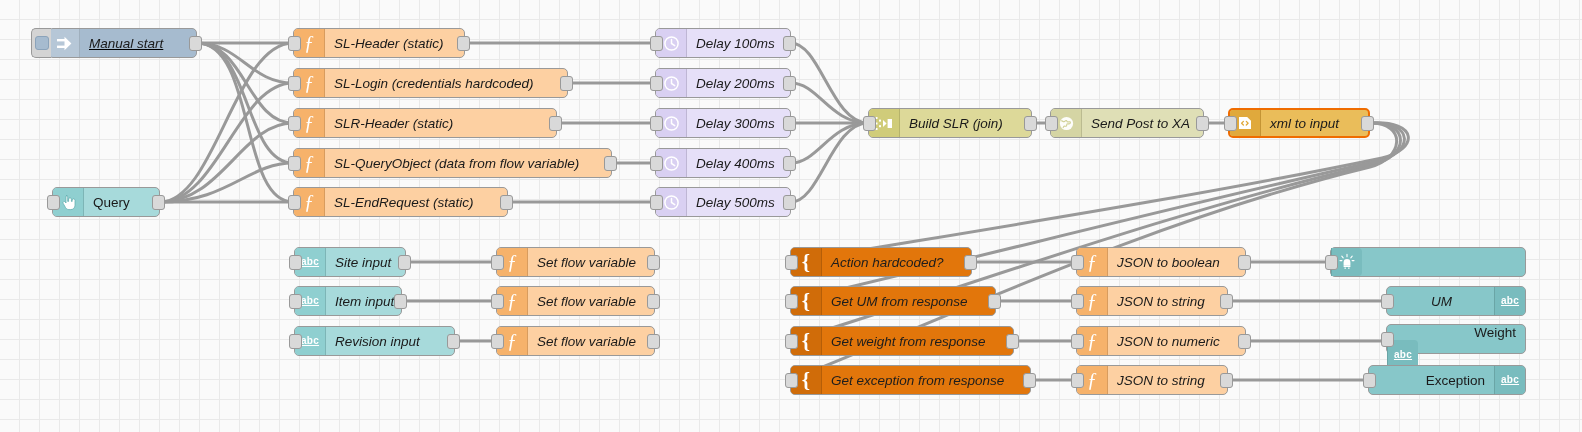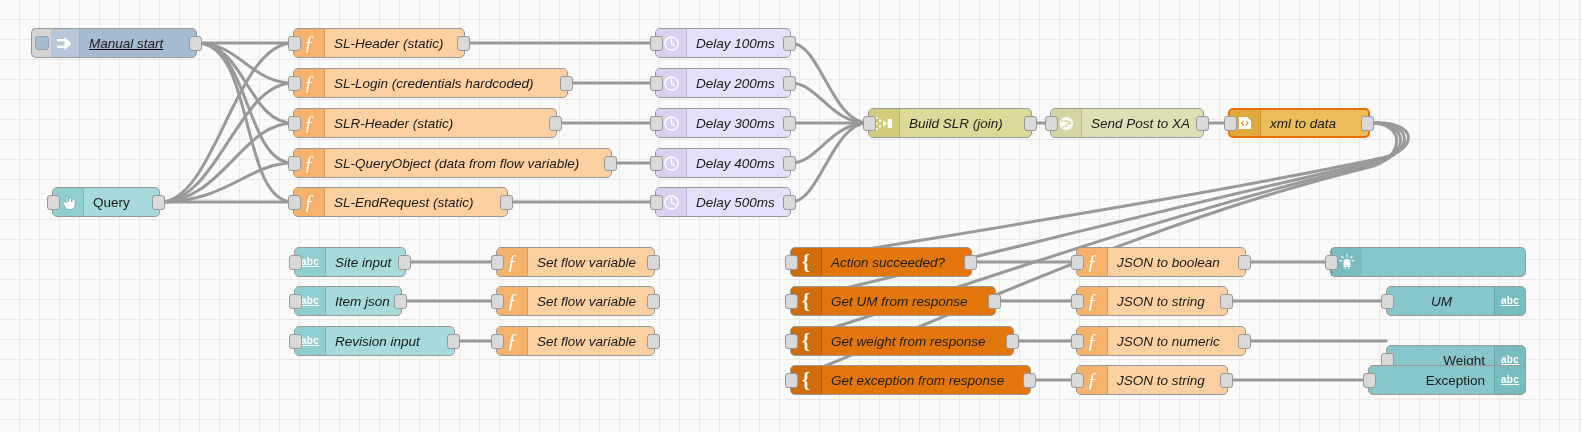--- a/index.html
+++ b/index.html
@@ -332,39 +332,39 @@
   </div>
 
   <div class="node n-xml" style="left:1228px;top:108px;width:142px;">
     <div class="icbox">
       <svg class="ic" width="18" height="18" viewBox="0 0 18 18" aria-hidden="true">
         <path d="M3 3 h8.2 l3.8 3.8 V15 H3 Z" fill="#ffffff"></path>
         <path d="M7.4 7.4 L5.6 9.2 L7.4 11" fill="none" stroke="#e0a93c" stroke-width="1.3" stroke-linecap="round" stroke-linejoin="round"></path>
         <path d="M10.3 7.4 L12.1 9.2 L10.3 11" fill="none" stroke="#e0a93c" stroke-width="1.3" stroke-linecap="round" stroke-linejoin="round"></path>
       </svg>
     </div>
-    <div class="lbl">xml to data</div>
+    <div class="lbl">xml to input</div>
     <div class="port in"></div>
     <div class="port out"></div>
   </div>
 
   <div class="node n-tealin" style="left:294px;top:247px;width:112px;">
     <div class="icbox">
         <span class="g g-abc">abc</span>
       </div>
     <div class="lbl">Site input</div>
     <div class="port in"></div>
     <div class="port out"></div>
   </div>
 
   <div class="node n-tealin" style="left:294px;top:286px;width:108px;">
     <div class="icbox">
         <span class="g g-abc">abc</span>
       </div>
-    <div class="lbl">Item json</div>
+    <div class="lbl">Item input</div>
     <div class="port in"></div>
     <div class="port out"></div>
   </div>
 
   <div class="node n-tealin" style="left:294px;top:326px;width:161px;">
     <div class="icbox">
         <span class="g g-abc">abc</span>
       </div>
     <div class="lbl">Revision input</div>
     <div class="port in"></div>
@@ -395,21 +395,21 @@
       </div>
     <div class="lbl">Set flow variable</div>
     <div class="port in"></div>
     <div class="port out"></div>
   </div>
 
   <div class="node n-change" style="left:790px;top:247px;width:182px;">
     <div class="icbox">
         <span class="g g-brace">{</span>
       </div>
-    <div class="lbl">Action succeeded?</div>
+    <div class="lbl">Action hardcoded?</div>
     <div class="port in"></div>
     <div class="port out"></div>
   </div>
 
   <div class="node n-change" style="left:790px;top:286px;width:206px;">
     <div class="icbox">
         <span class="g g-brace">{</span>
       </div>
     <div class="lbl">Get UM from response</div>
     <div class="port in"></div>
@@ -484,21 +484,21 @@
   </div>
 
   <div class="node n-teal" style="left:1386px;top:286px;width:140px;gap:33px;">
     <div class="lbl right">UM</div>
     <div class="icbox right">
         <span class="g g-abc">abc</span>
       </div>
     <div class="port in"></div>
   </div>
 
-  <div class="node n-teal" style="left:1386px;top:345px;width:140px;">
+  <div class="node n-teal" style="left:1386px;top:324px;width:140px;flex-direction:column;">
     <div class="lbl plain right">Weight</div>
     <div class="icbox right">
         <span class="g g-abc">abc</span>
       </div>
     <div class="port in"></div>
   </div>
 
   <div class="node n-teal" style="left:1368px;top:365px;width:158px;">
     <div class="lbl plain right">Exception</div>
     <div class="icbox right">

